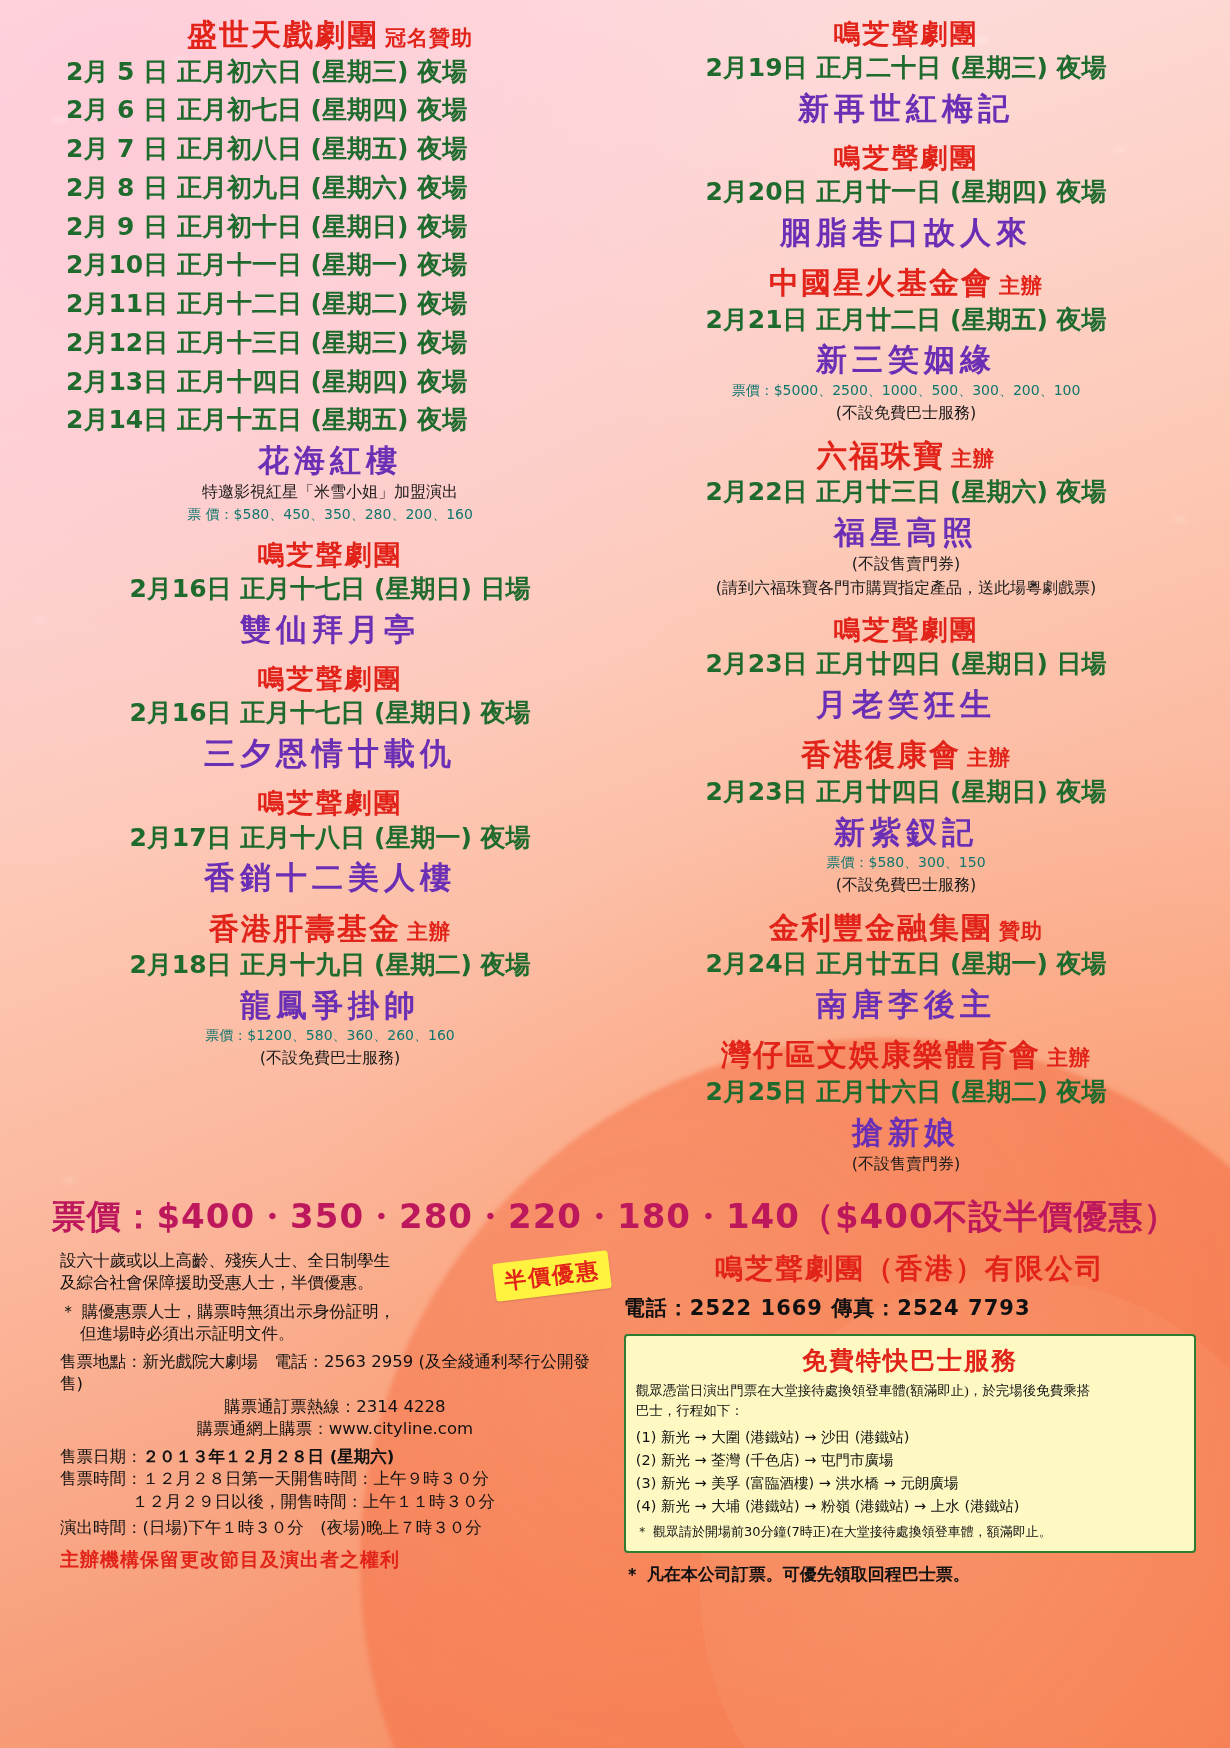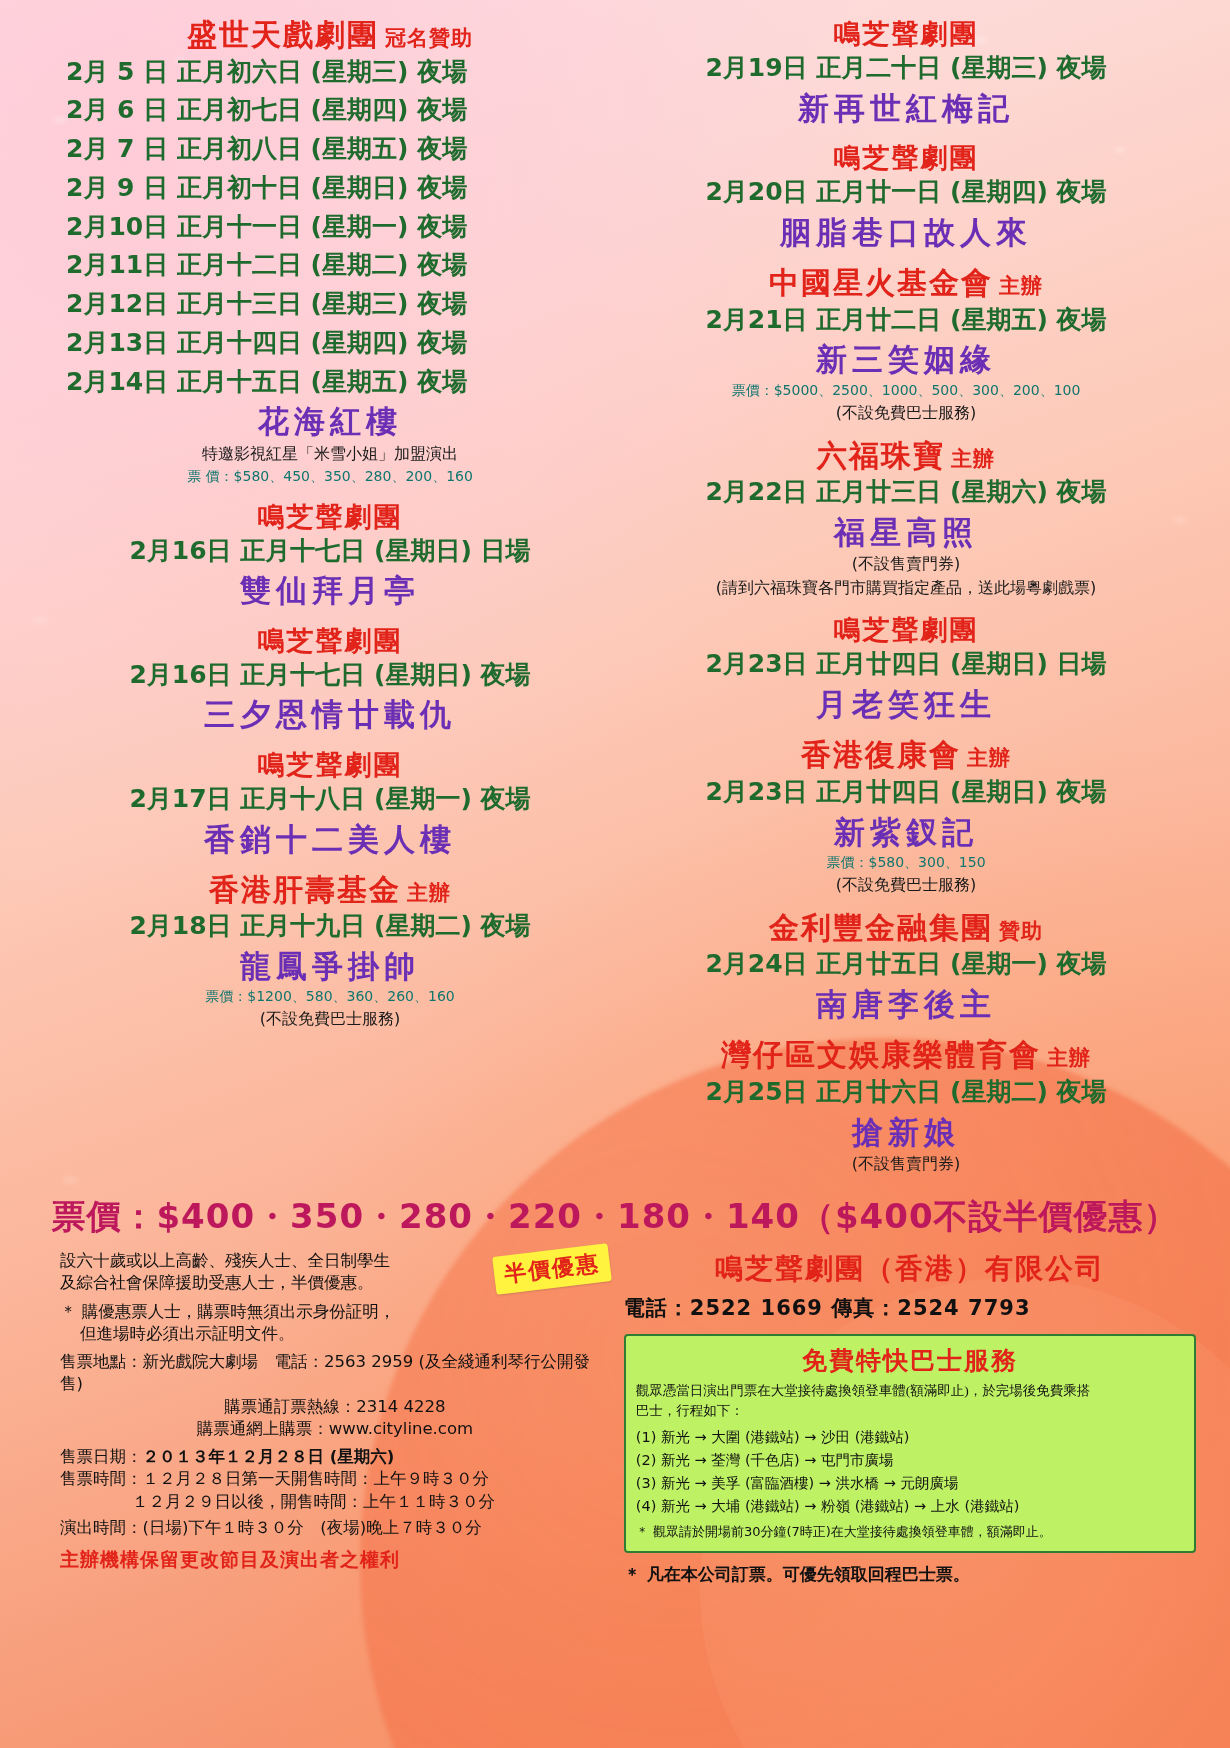--- a/index.html
+++ b/index.html
@@ -66,21 +66,21 @@
   .fine{color:#111;font-size:16.5px;line-height:1.55;}
   .fine b{font-weight:bold;}
   .halfbadge{
     display:inline-block;background:#fff33f;color:#e2231a;font-weight:bold;font-size:22px;
     padding:4px 10px;transform:rotate(-7deg);border-radius:3px;letter-spacing:2px;
     box-shadow:0 1px 2px rgba(0,0,0,.15);
   }
   .company{color:#e2231a;font-weight:bold;font-size:28px;text-align:center;letter-spacing:2px;}
   .phone{color:#111;font-weight:bold;font-size:21px;text-align:left;letter-spacing:1px;margin-top:6px;}
   .busbox{
-    margin-top:12px;border:2px solid #2f7d32;background:#bef264;border-radius:4px;padding:8px 10px 10px 10px;
+    margin-top:12px;border:2px solid #2f7d32;background:#fef9c3;border-radius:4px;padding:8px 10px 10px 10px;
   }
   .busbox .bt{color:#e2231a;font-weight:bold;font-size:25px;text-align:center;letter-spacing:2px;}
   .busbox .bd{color:#111;font-size:13.5px;line-height:1.5;margin-top:4px;font-family:Liberation Serif, serif;}
   .busbox ul{list-style:none;margin:4px 0 0 0;padding:0;}
   .busbox li{color:#111;font-size:14.5px;line-height:1.6;}
   .busbox .foot{color:#111;font-size:13px;margin-top:5px;line-height:1.4;}
   .rights{color:#e2231a;font-weight:bold;font-size:19px;letter-spacing:1px;margin-top:8px;}
   .starline{color:#111;font-size:17px;font-weight:bold;margin-top:10px;}
   .tight{line-height:1.35;}
   .mt6{margin-top:6px;}
@@ -98,20 +98,21 @@
 
     <div class="col left">
 
       <div class="blk left-list">
         <div class="sponsor">
           <span class="sponsor-name">盛世天戲劇團</span><span class="sponsor-tag">冠名贊助</span>
         </div>
         <div class="dateline">2月 5 日 正月初六日 (星期三) 夜場</div>
         <div class="dateline">2月 6 日 正月初七日 (星期四) 夜場</div>
         <div class="dateline">2月 7 日 正月初八日 (星期五) 夜場</div>
+        <div class="dateline">2月 8 日 正月初九日 (星期六) 夜場</div>
         <div class="dateline">2月 9 日 正月初十日 (星期日) 夜場</div>
         <div class="dateline">2月10日 正月十一日 (星期一) 夜場</div>
         <div class="dateline">2月11日 正月十二日 (星期二) 夜場</div>
         <div class="dateline">2月12日 正月十三日 (星期三) 夜場</div>
         <div class="dateline">2月13日 正月十四日 (星期四) 夜場</div>
         <div class="dateline">2月14日 正月十五日 (星期五) 夜場</div>
         <div class="show">花海紅樓</div>
         <div class="note">特邀影視紅星「米雪小姐」加盟演出</div>
         <div class="price">票 價：$580、450、350、280、200、160</div>
       </div>
@@ -226,21 +227,21 @@
       </div>
 
     </div>
   </div>
 
   <div class="bigprice">票價：$400・350・280・220・180・140（$400不設半價優惠）</div>
 
   <div class="bottom">
 
     <div class="bl">
-      <div style="display:flex;align-items:flex-start;justify-content:space-between;">
+      <div style="display:flex;align-items:flex-end;justify-content:space-between;">
         <div class="fine tight">
           <div>設六十歲或以上高齡、殘疾人士、全日制學生</div>
           <div>及綜合社會保障援助受惠人士，半價優惠。</div>
         </div>
         <div class="halfbadge">半價優惠</div>
       </div>
 
       <div class="fine tight" style="margin-top:6px;">
         <div>＊ 購優惠票人士，購票時無須出示身份証明，</div>
         <div style="padding-left:20px;">但進場時必須出示証明文件。</div>

